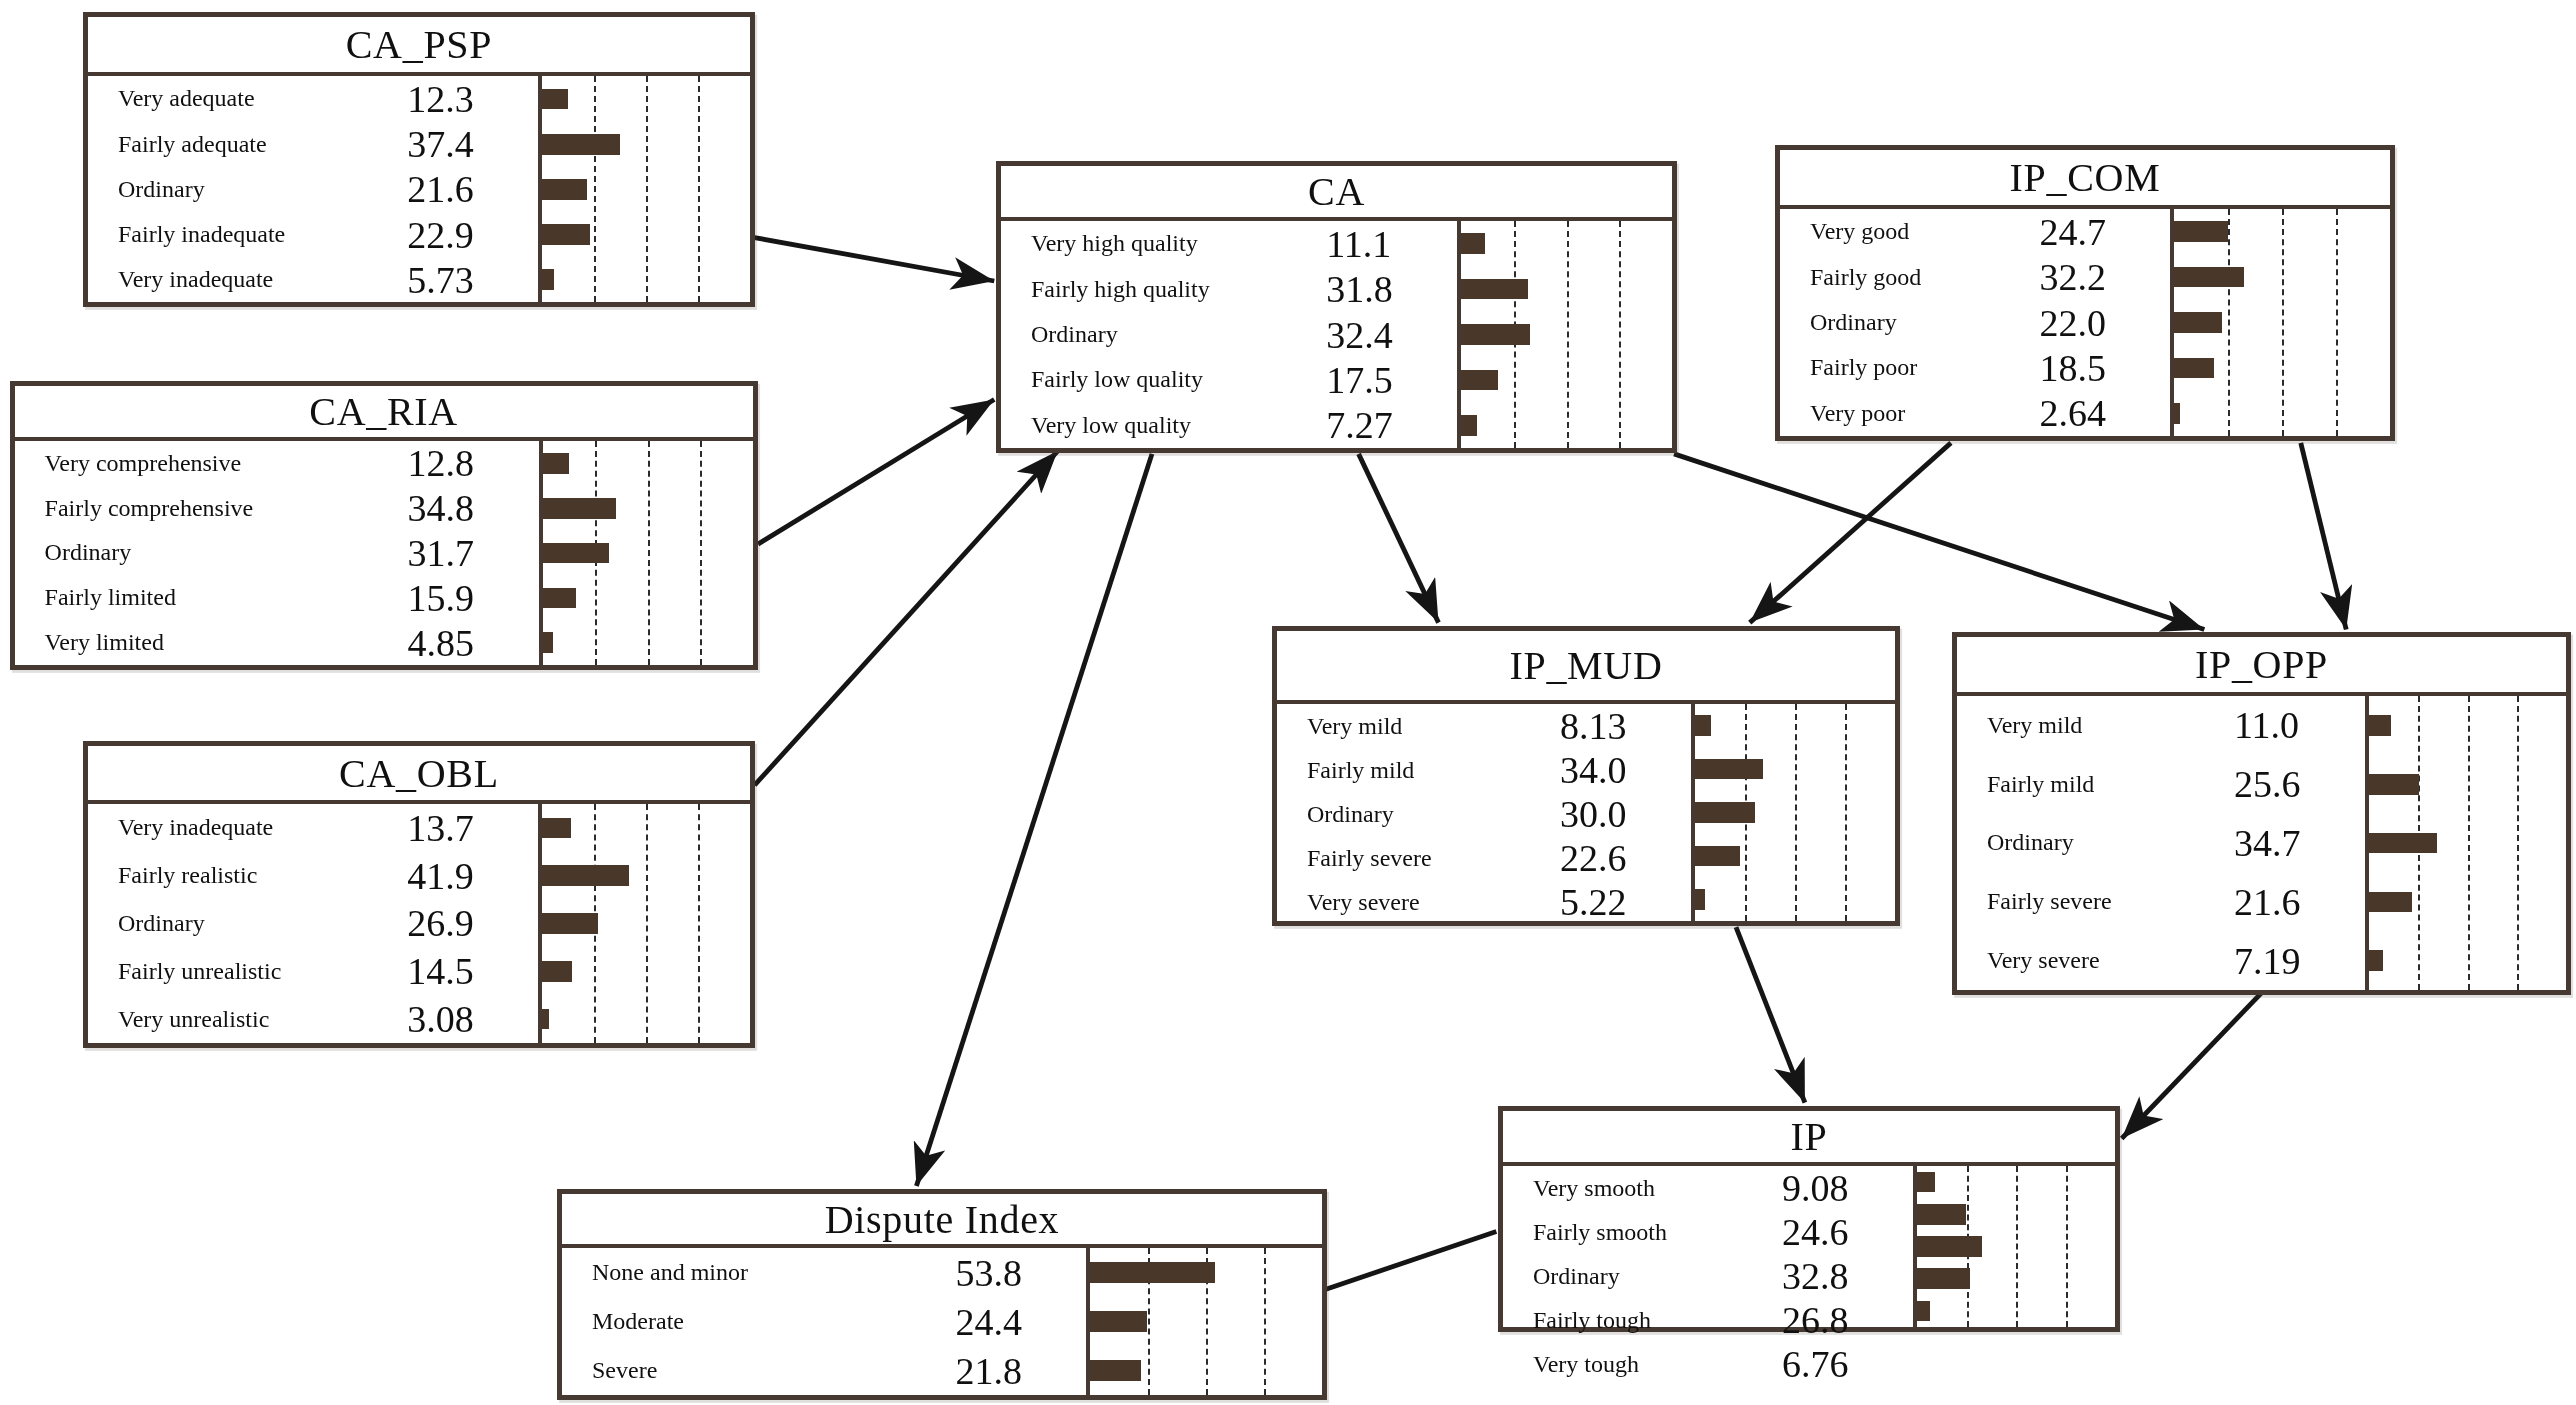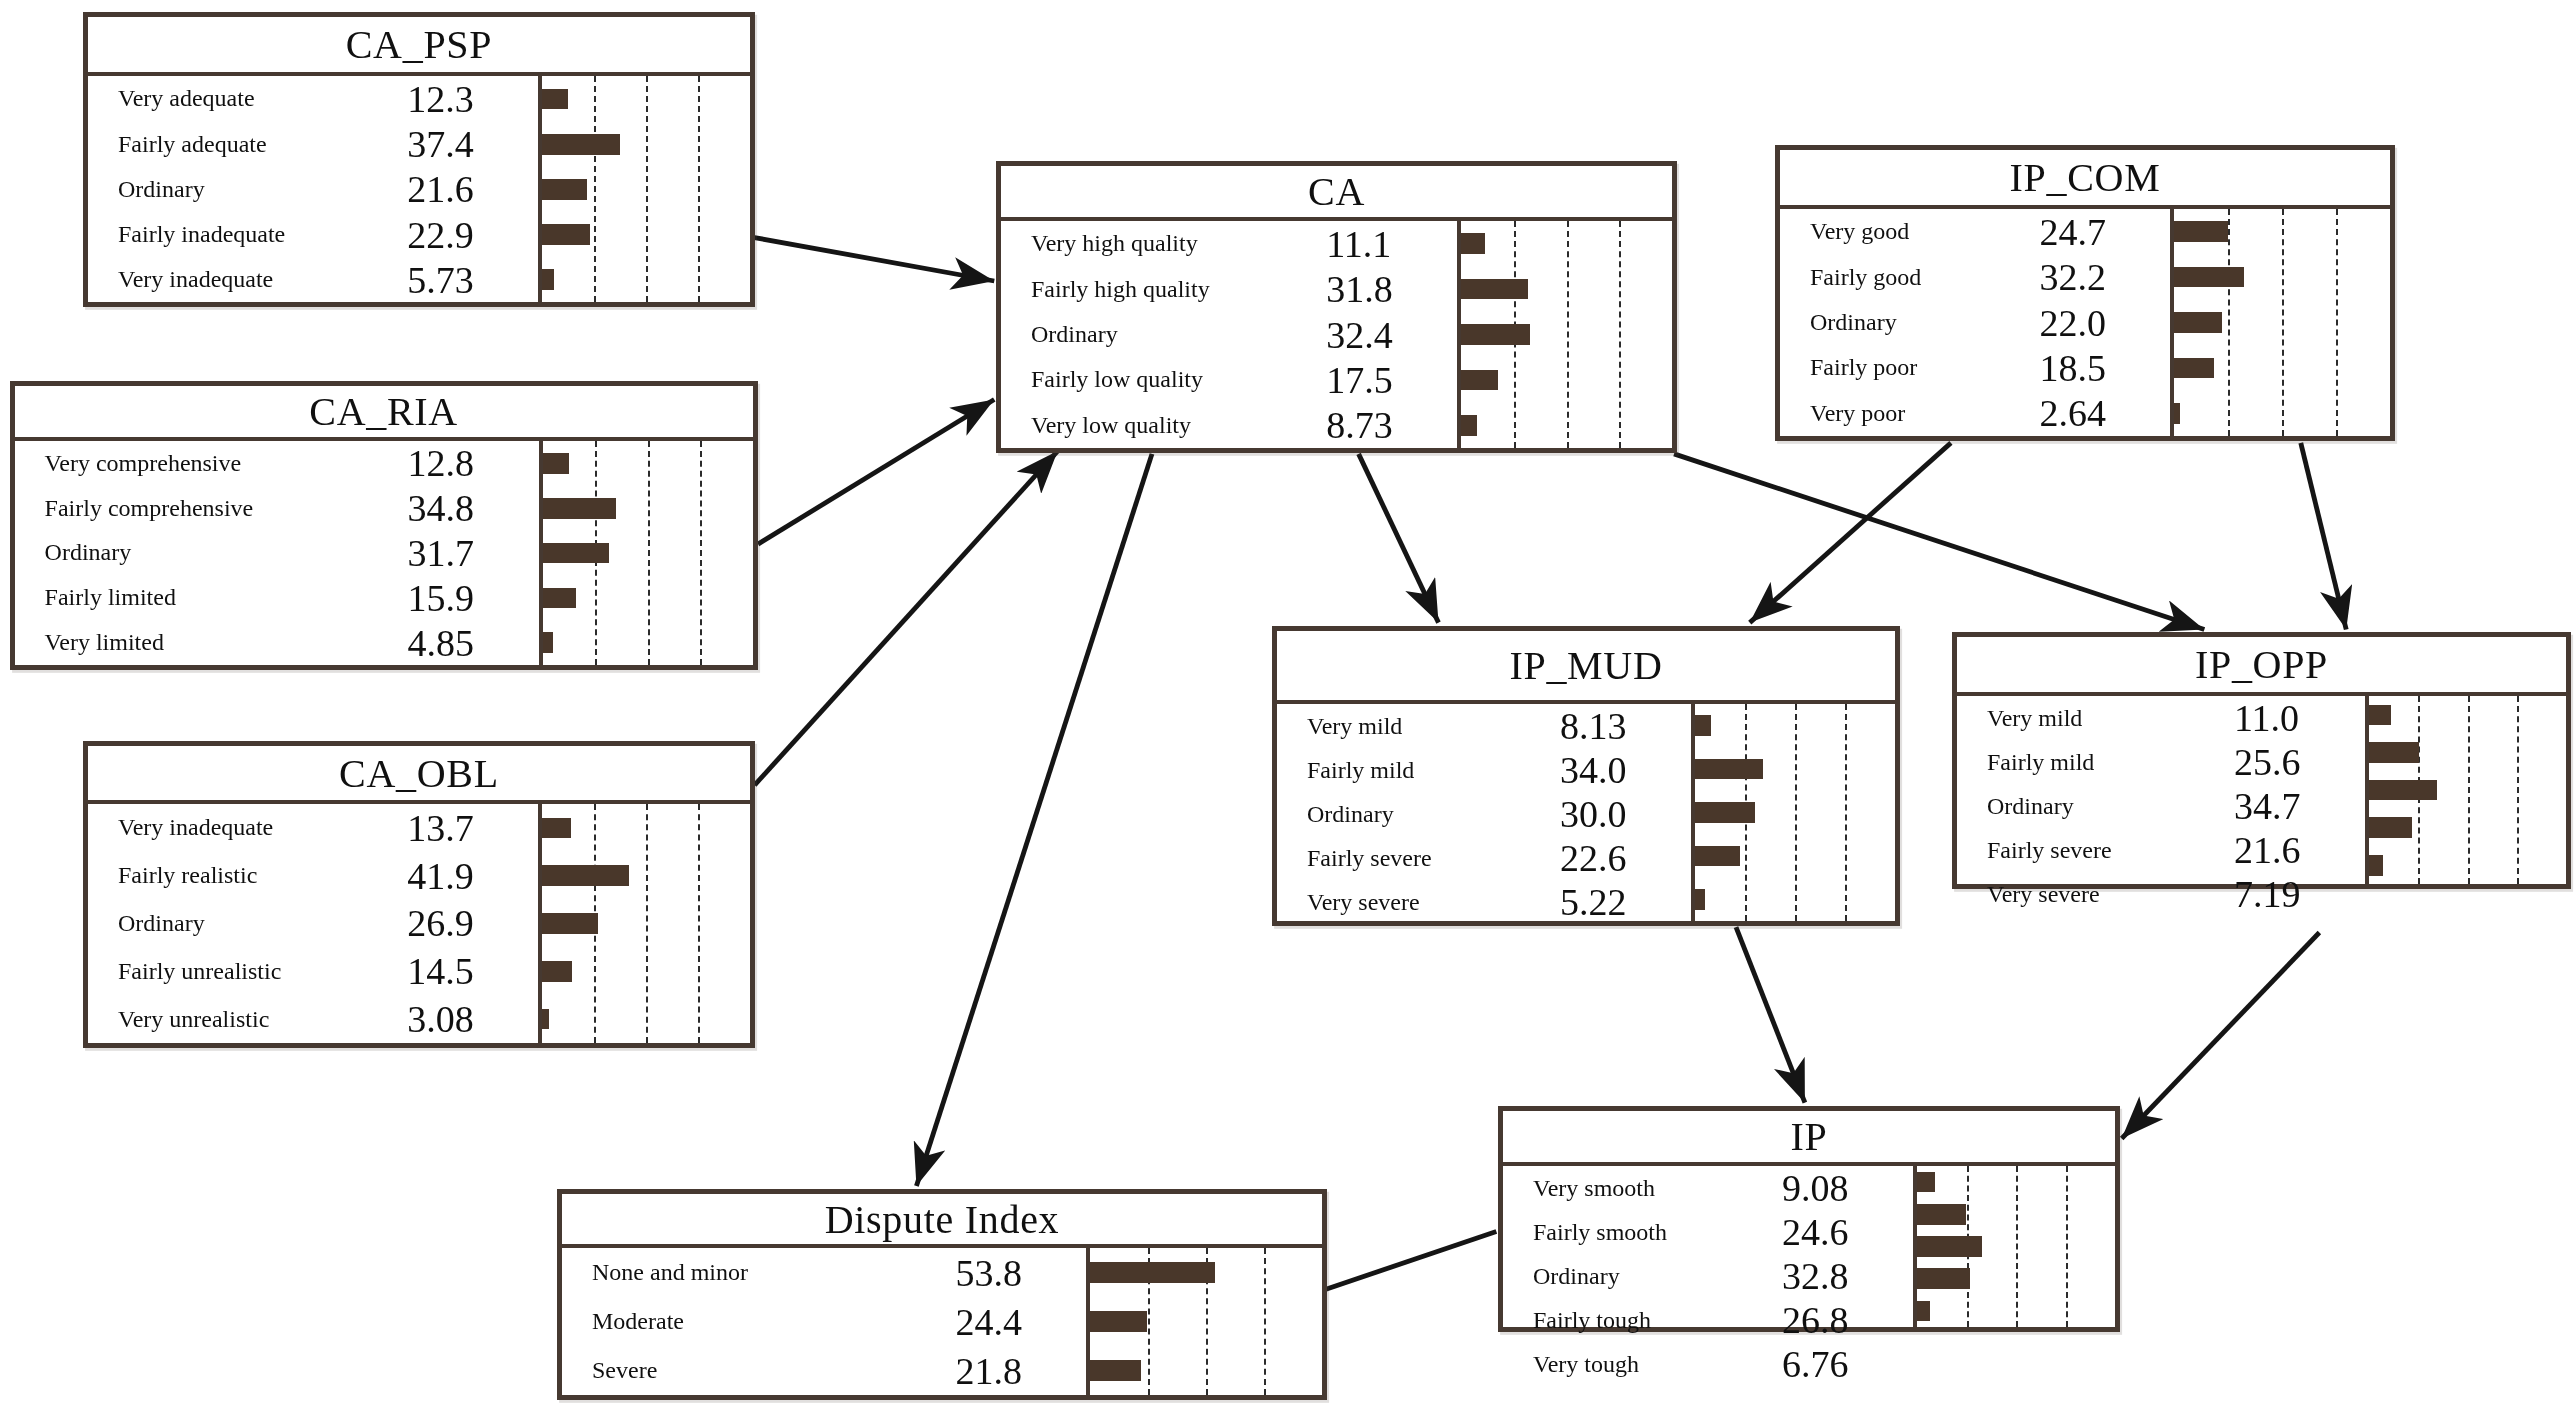--- a/index.html
+++ b/index.html
@@ -198,21 +198,21 @@
           <div class="state-row">
             <span class="state-label">Ordinary</span>
             <span class="state-value">32.4</span>
           </div>
           <div class="state-row">
             <span class="state-label">Fairly low quality</span>
             <span class="state-value">17.5</span>
           </div>
           <div class="state-row">
             <span class="state-label">Very low quality</span>
-            <span class="state-value">8.73</span>
+            <span class="state-value">7.27</span>
           </div>
         </div>
         <div class="bar-pane">
           <div class="gridline" style="left: 25%;"></div>
           <div class="gridline" style="left: 50%;"></div>
           <div class="gridline" style="left: 75%;"></div>
           <div class="bar" style="width: 11.1%; top: calc(10% - 10.3px);"></div>
           <div class="bar" style="width: 31.8%; top: calc(30% - 10.3px);"></div>
           <div class="bar" style="width: 32.4%; top: calc(50% - 10.3px);"></div>
           <div class="bar" style="width: 17.5%; top: calc(70% - 10.3px);"></div>
@@ -287,21 +287,21 @@
           <div class="gridline" style="left: 50%;"></div>
           <div class="gridline" style="left: 75%;"></div>
           <div class="bar" style="width: 8.13%; top: calc(10% - 10.3px);"></div>
           <div class="bar" style="width: 34%; top: calc(30% - 10.3px);"></div>
           <div class="bar" style="width: 30%; top: calc(50% - 10.3px);"></div>
           <div class="bar" style="width: 22.6%; top: calc(70% - 10.3px);"></div>
           <div class="bar" style="width: 5.22%; top: calc(90% - 10.3px);"></div>
         </div>
       </div>
     </div>
-    <div class="node" style="left: 1952px; top: 632px; width: 619px; height: 257px;">
+    <div class="node" style="left: 1952px; top: 632px; width: 619px; height: 363px;">
       <div class="node-title" style="height: 59px;">IP_OPP</div>
       <div class="node-body">
         <div class="state-pane" style="flex: 0 0 67%;">
           <div class="state-row">
             <span class="state-label">Very mild</span>
             <span class="state-value">11.0</span>
           </div>
           <div class="state-row">
             <span class="state-label">Fairly mild</span>
             <span class="state-value">25.6</span>

